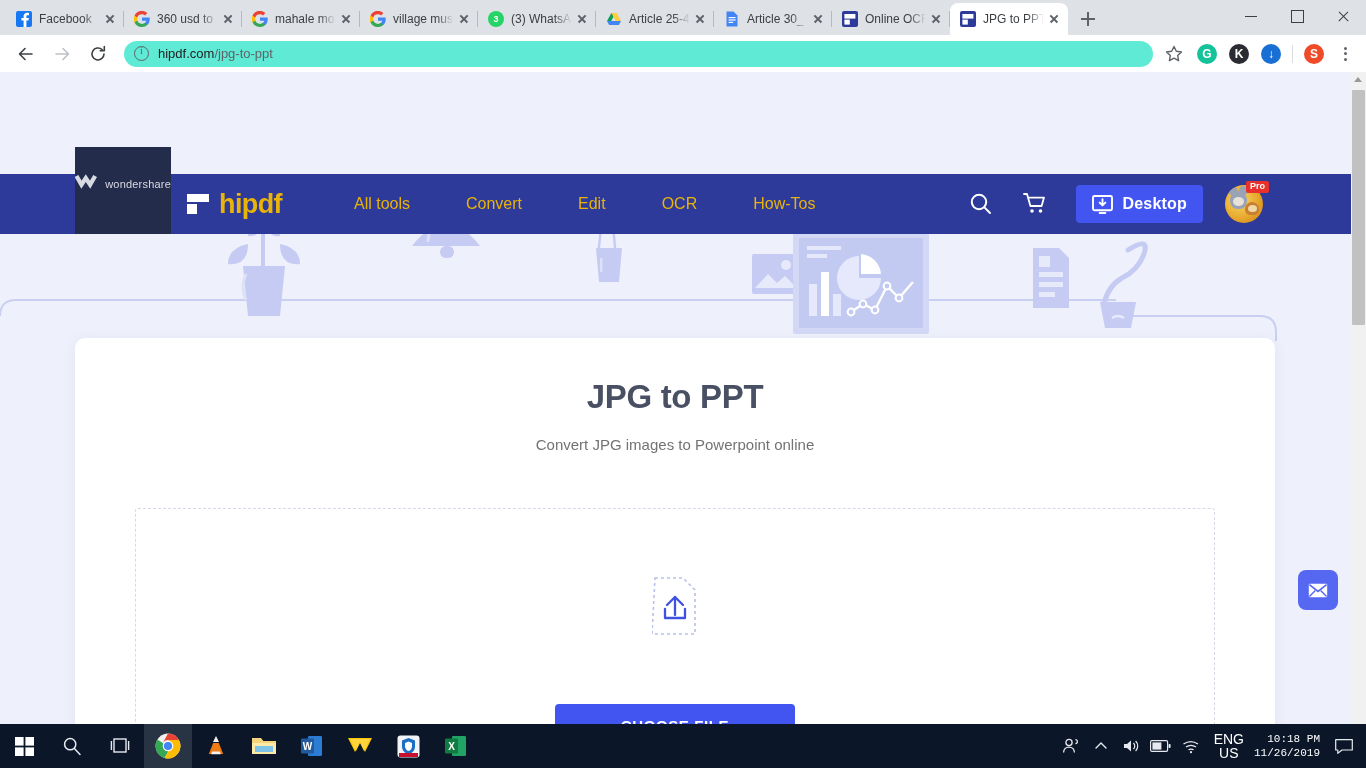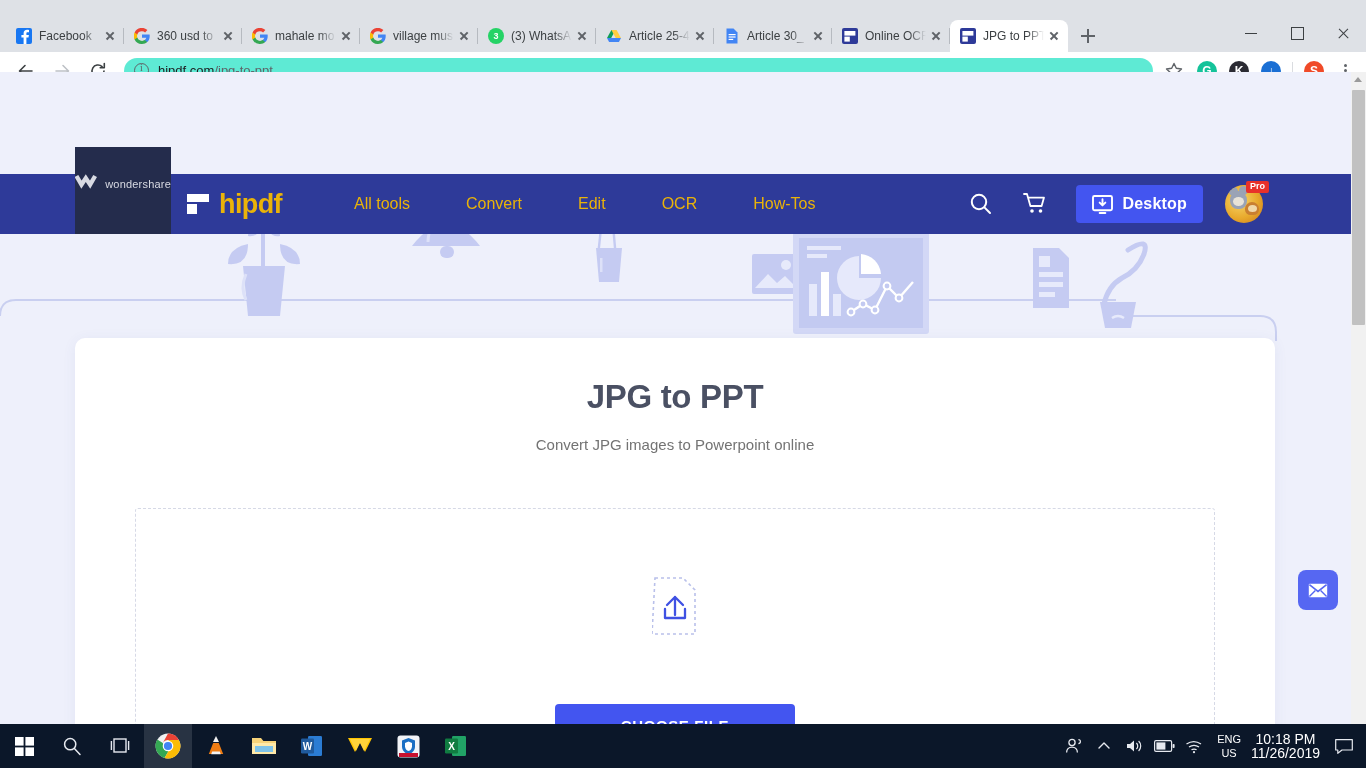--- a/index.html
+++ b/index.html
@@ -7,21 +7,21 @@
     width: 1366px; height: 768px;
     overflow: hidden;
     font-family: "Liberation Sans", sans-serif;
     background: #ffffff;
   }
 
   
   .browser { width: 1366px; height: 724px; background: #dee1e6; position: relative; }
 
   .tabstrip {
-    height: 52px; background: #dee1e6;
+    height: 35px; background: #dee1e6;
     display: flex; align-items: flex-end; padding-left: 6px;
     position: relative;
   }
   .tab {
     height: 32px; width: 118px;
     display: flex; align-items: center;
     padding: 0 6px 0 10px;
     position: relative;
     border-top-left-radius: 8px; border-top-right-radius: 8px;
     flex: 0 0 auto;
@@ -266,26 +266,27 @@
     display: flex; align-items: center;
   }
   .tb-item {
     width: 48px; height: 44px; position: relative;
     display: flex; align-items: center; justify-content: center;
   }
   .tb-item.active { background: rgba(255,255,255,.12); }
   .tray { margin-left: auto; display: flex; align-items: center; padding-right: 8px; height: 44px; }
   .tray-ic { width: 30px; height: 44px; display: flex; align-items: center; justify-content: center; }
   .tray-lang {
-    color: #fff; font-size: 11px; line-height: 14px; text-align: center;
+    color: #fff; font-size: 14px; line-height: 14px; text-align: center;
     padding: 0 8px;
   }
   .tray-clock {
-    color: #fff; font-size: 14px; line-height: 14px; text-align: center;
+    color: #fff; font-size: 11px; line-height: 14px; text-align: right;
     padding: 0 10px 0 2px;
+    font-family: Liberation Mono, monospace;
   }
   .tray-notif { width: 28px; height: 44px; display: flex; align-items: center; justify-content: center; }
 </style>
 </head>
 <body>
 
 <div class="browser">
 
   <div class="tabstrip">
     <div id="tabs-host" style="display:flex;align-items:flex-end;">

